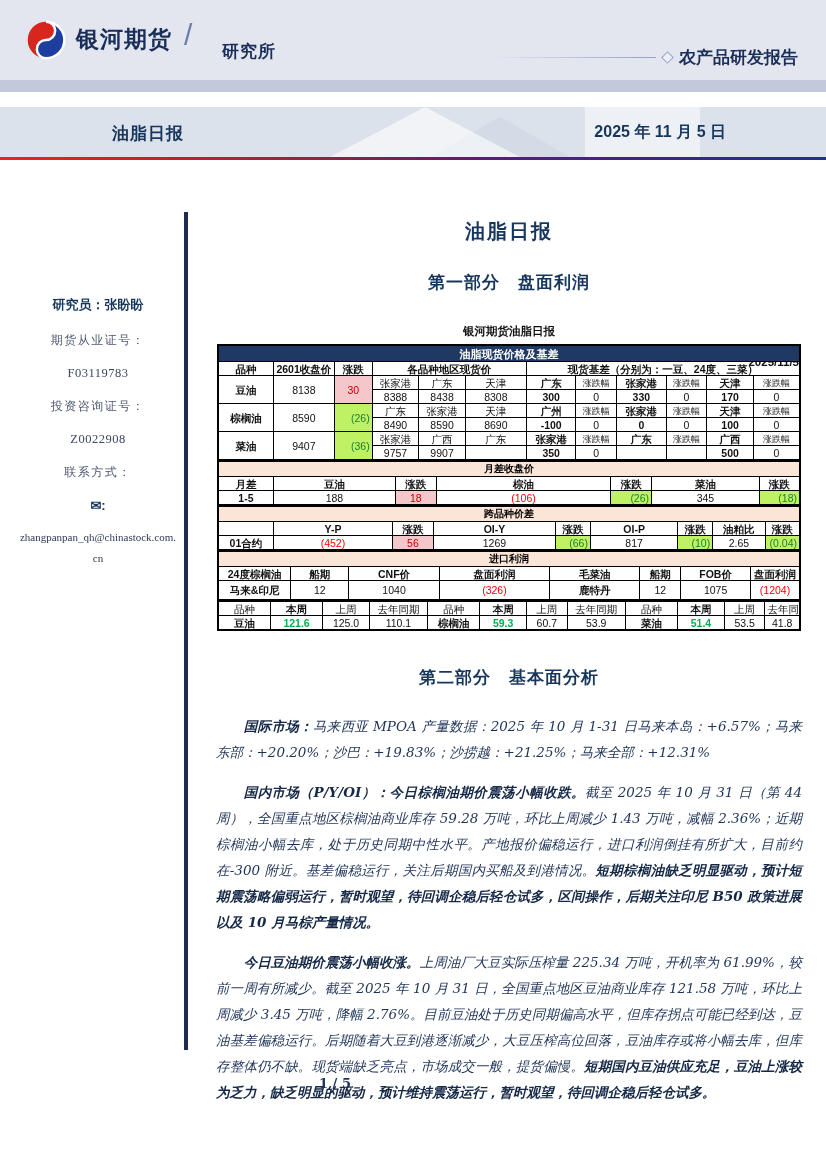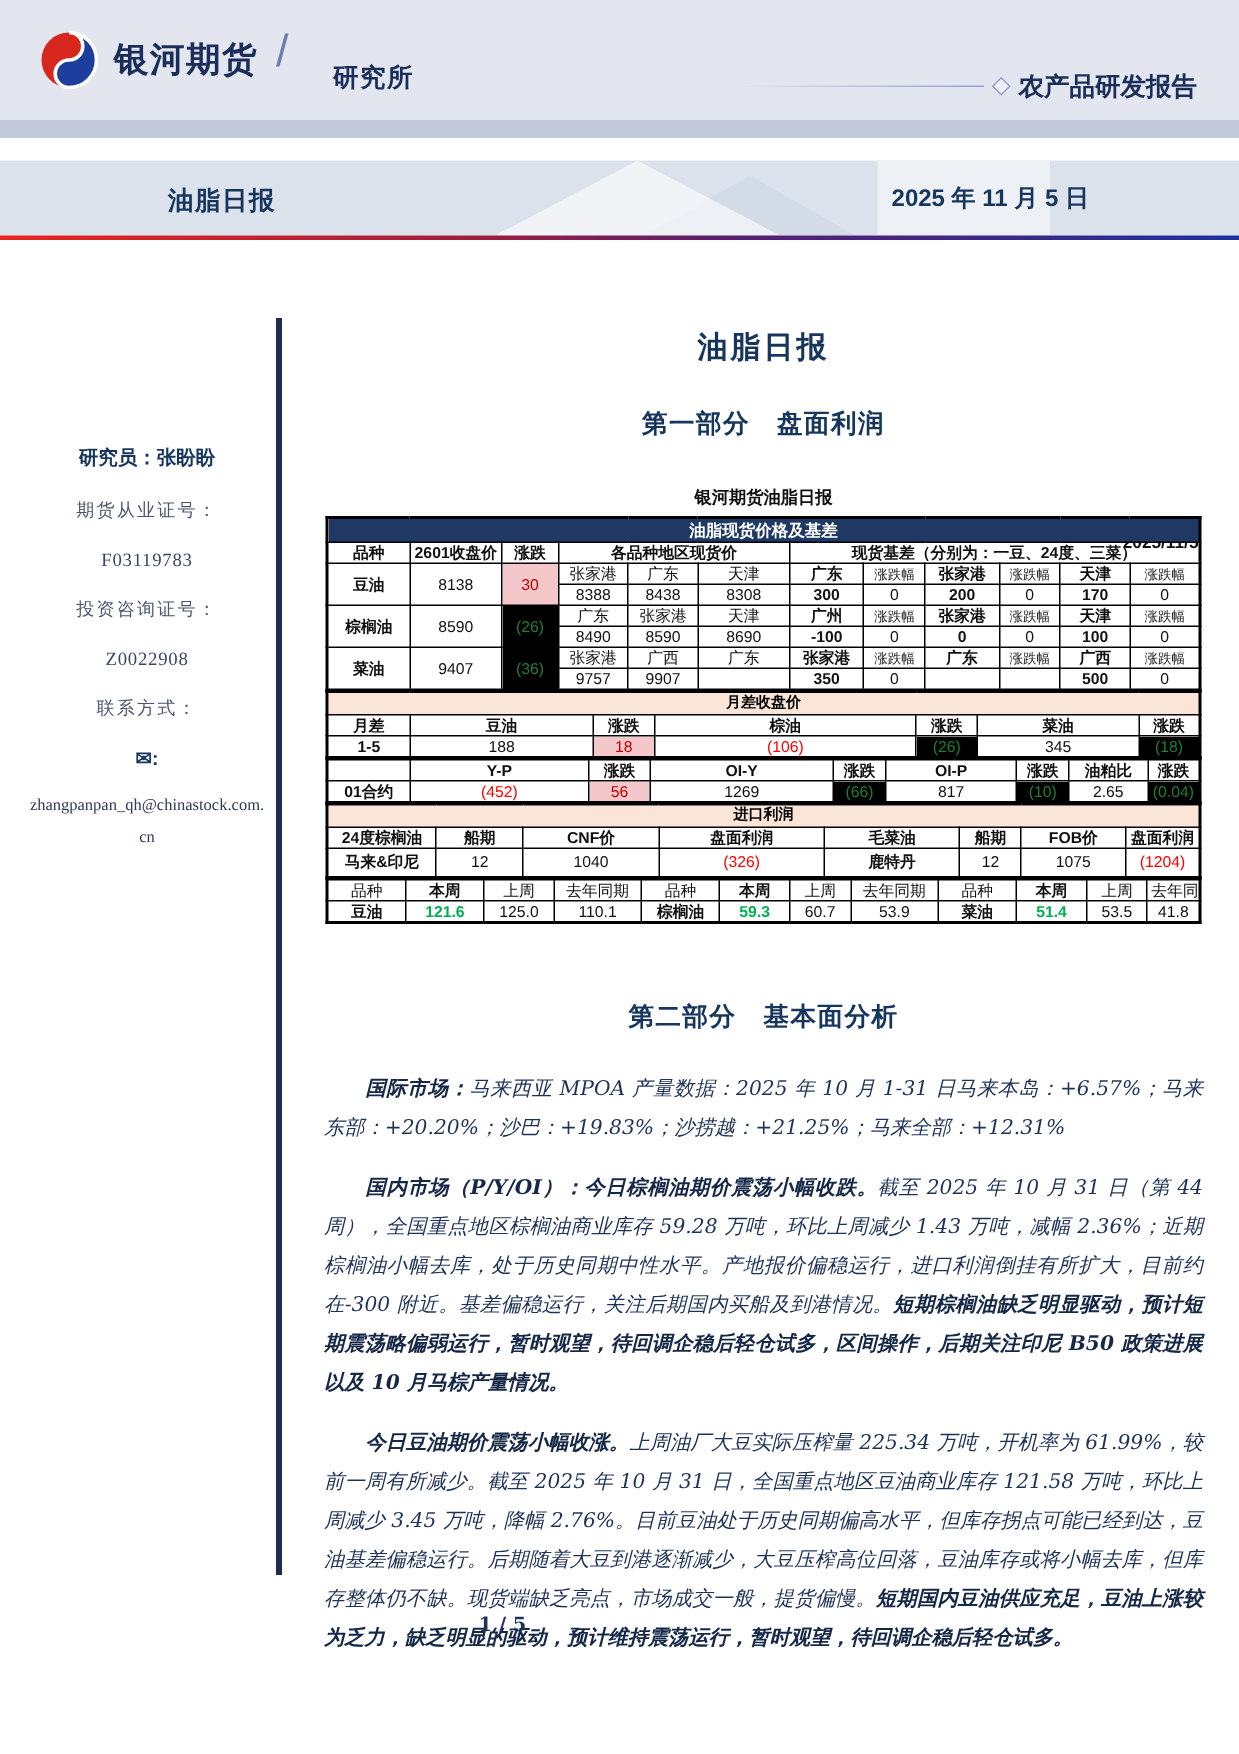--- a/index.html
+++ b/index.html
@@ -54,21 +54,21 @@
   .tables{position:absolute;left:217px;top:344px;width:584px;}
   table{width:100%;border-collapse:collapse;table-layout:fixed;border:2px solid #000;}
   table + table{margin-top:-1px;}
   td{border:1px solid #000;height:13px;padding:0 2px;text-align:center;vertical-align:middle;
      font-size:10.5px;line-height:12px;overflow:hidden;white-space:nowrap;}
   .sec-navy{background:#1F3864;color:#fff;font-weight:bold;height:15px;font-size:11px;}
   .sec-peach{background:#FBE5D6;color:#000;font-weight:bold;height:14px;font-size:10px;text-align:center;}
   .b{font-weight:bold;}
   .sm{font-size:9px;color:#222;}
   .cell-pink{background:#F4C7CB;color:#C00000;}
-  .cell-green{background:#000000;color:#1E7E34;}
+  .cell-green{background:#bef264;color:#1E7E34;text-align:right;}
   .t-red{color:#FF0000;}
   .t-green{color:#00B050;font-weight:bold;}
   .tall td{height:18px;}
 
   
   .content2{position:absolute;left:216px;top:666px;width:586px;}
   .part-title2{text-align:center;font-size:17px;font-weight:bold;color:#17365d;letter-spacing:1px;margin:0 0 24px;}
   .para{margin:0 0 14px;text-indent:2.05em;text-align:justify;
     font-family:"DejaVu Serif","Liberation Serif",serif;font-size:13.5px;line-height:26px;color:#1d3257;font-style:italic;}
   .lead,.tail{font-weight:bold;color:#152847;}
@@ -167,21 +167,21 @@
       <td class="sm">涨跌幅</td>
       <td class="b">天津</td>
       <td class="sm">涨跌幅</td>
     </tr>
     <tr>
       <td>8388</td>
       <td>8438</td>
       <td>8308</td>
       <td class="b">300</td>
       <td>0</td>
-      <td class="b">200</td>
+      <td class="b">330</td>
       <td>0</td>
       <td class="b">170</td>
       <td>0</td>
     </tr>
 
     <tr>
       <td class="b" rowspan="2">棕榈油</td>
       <td rowspan="2">8590</td>
       <td class="cell-green" rowspan="2">(26)</td>
       <td>广东</td>
@@ -275,20 +275,23 @@
         <col style="width:20.5%">
         <col style="width:7%">
         <col style="width:21%">
         <col style="width:6%">
         <col style="width:15%">
         <col style="width:6%">
         <col style="width:9%">
         <col style="width:6%">
       </colgroup>
     <tbody>
+        <tr>
+          <td class="sec-peach" colspan="9">跨品种价差</td>
+        </tr>
     <tr>
       <td class="b"></td>
       <td class="b">Y-P</td>
       <td class="b">涨跌</td>
       <td class="b">OI-Y</td>
       <td class="b">涨跌</td>
       <td class="b">OI-P</td>
       <td class="b">涨跌</td>
       <td class="b">油粕比</td>
       <td class="b">涨跌</td>

